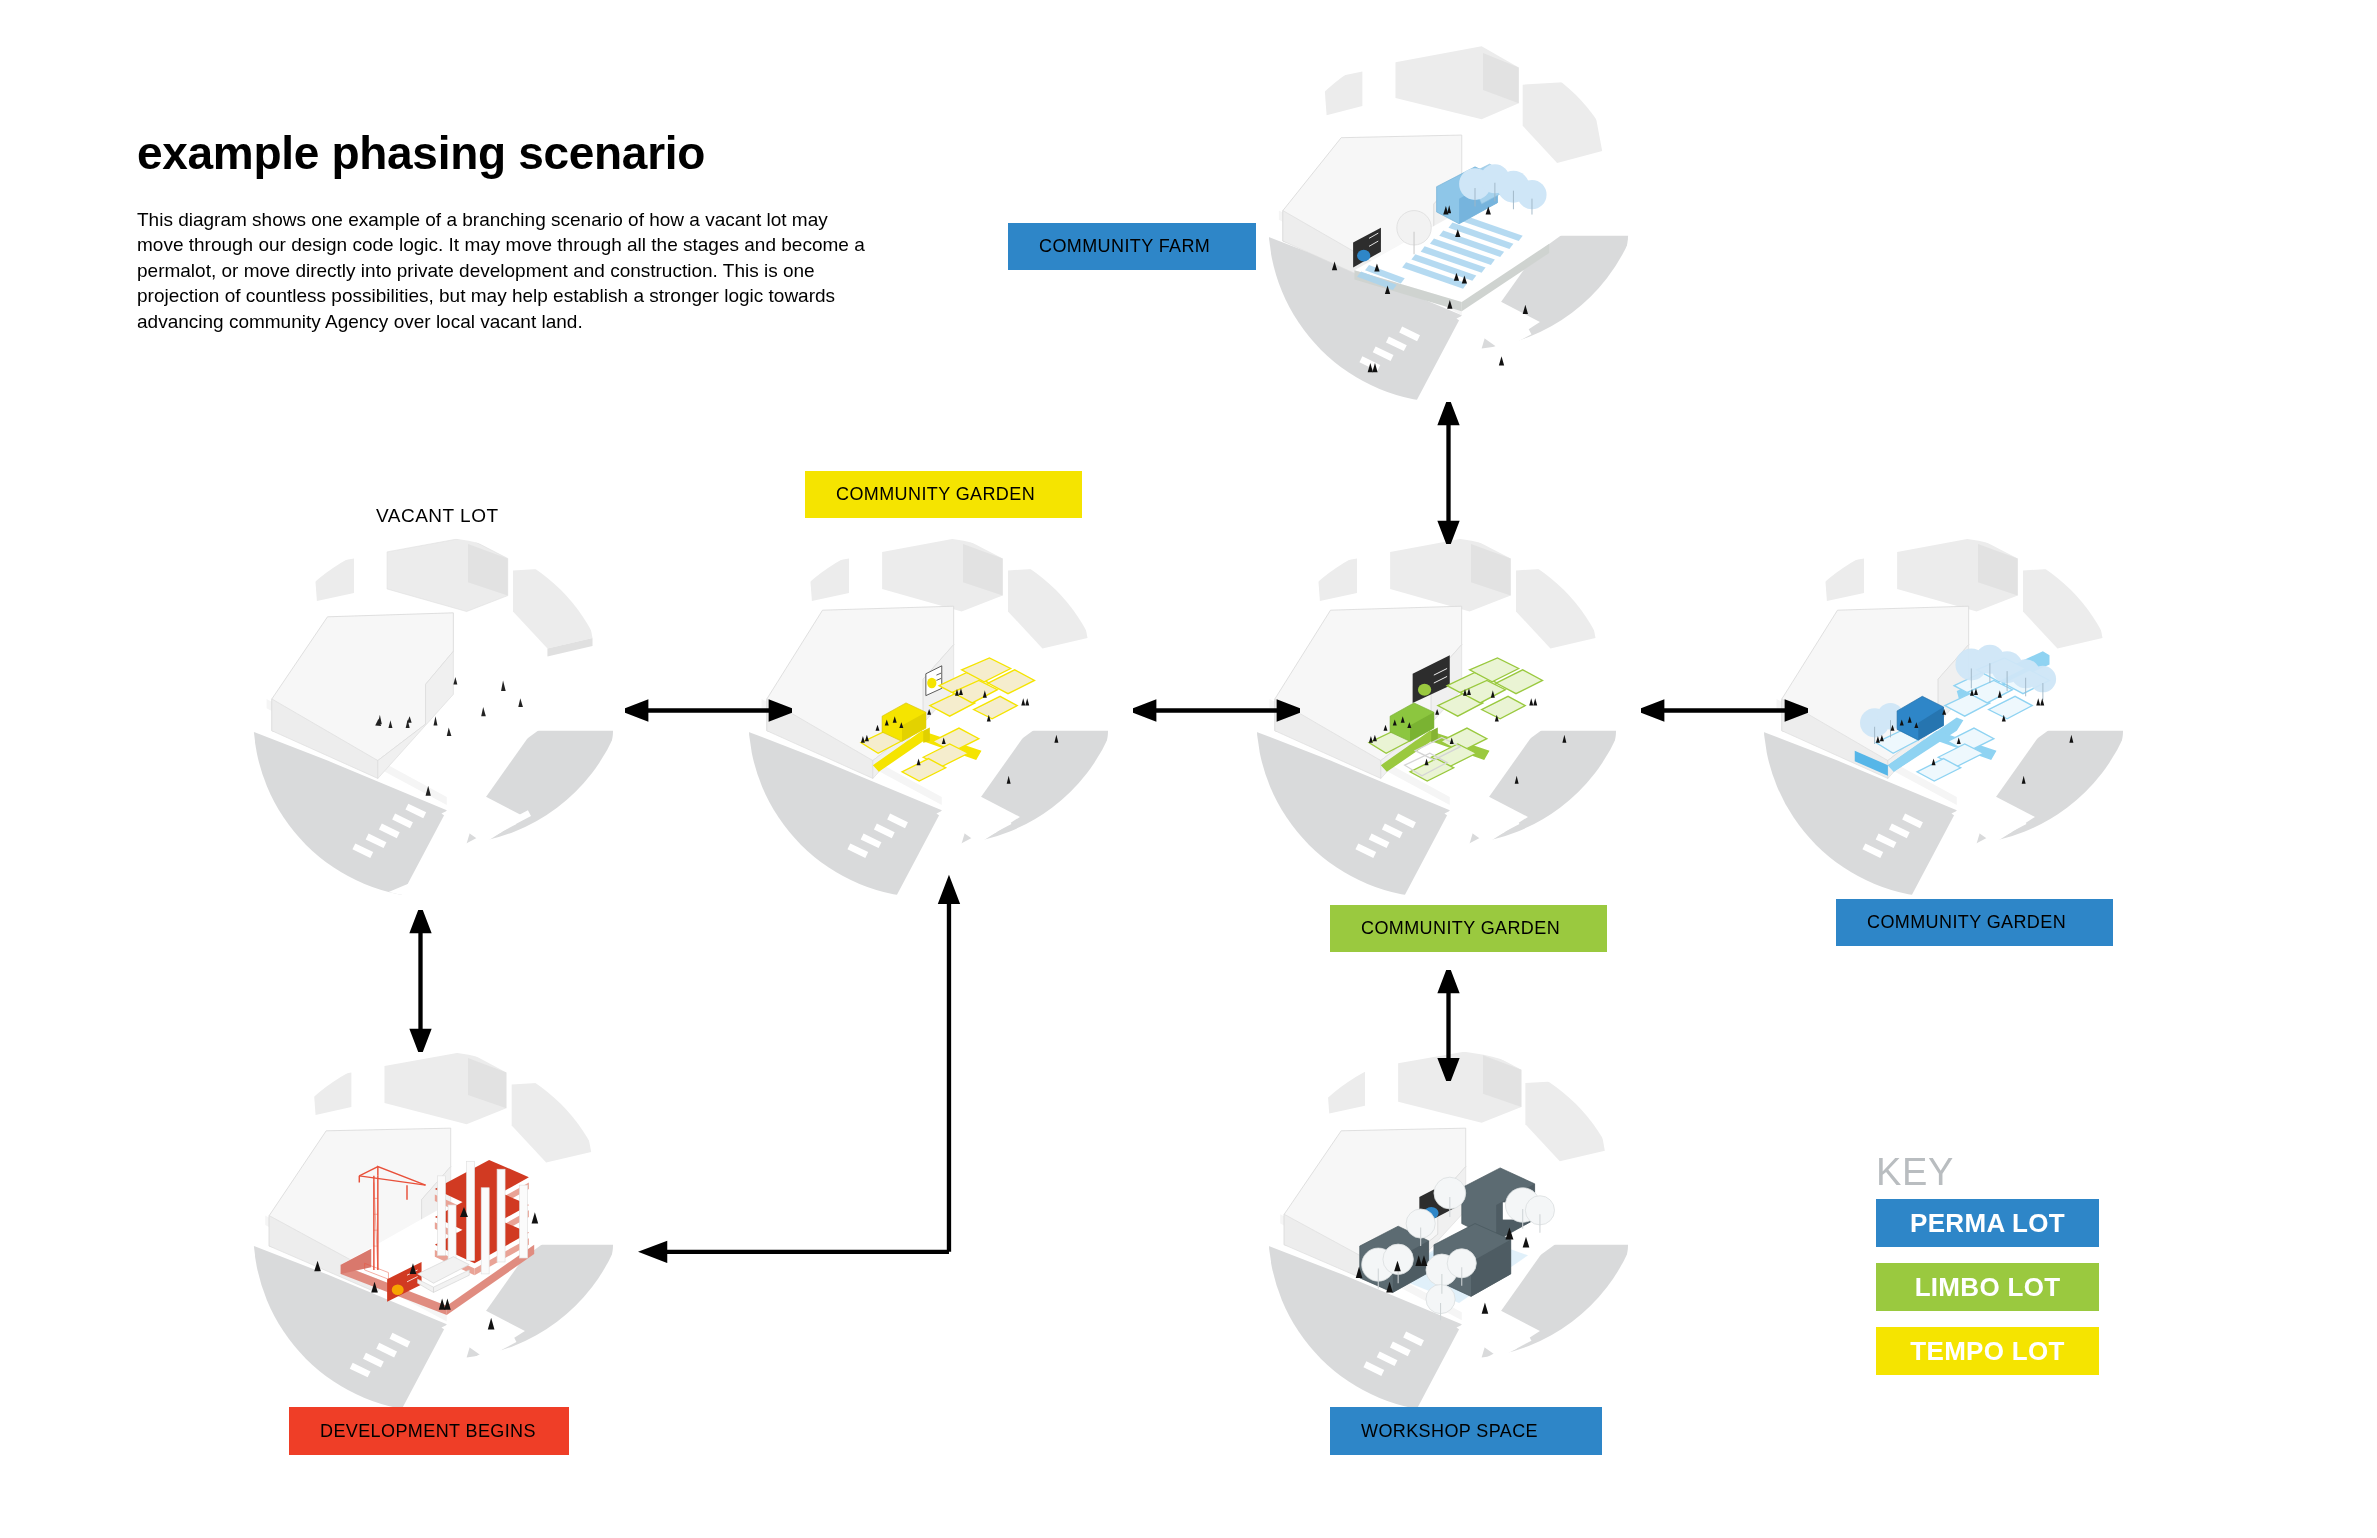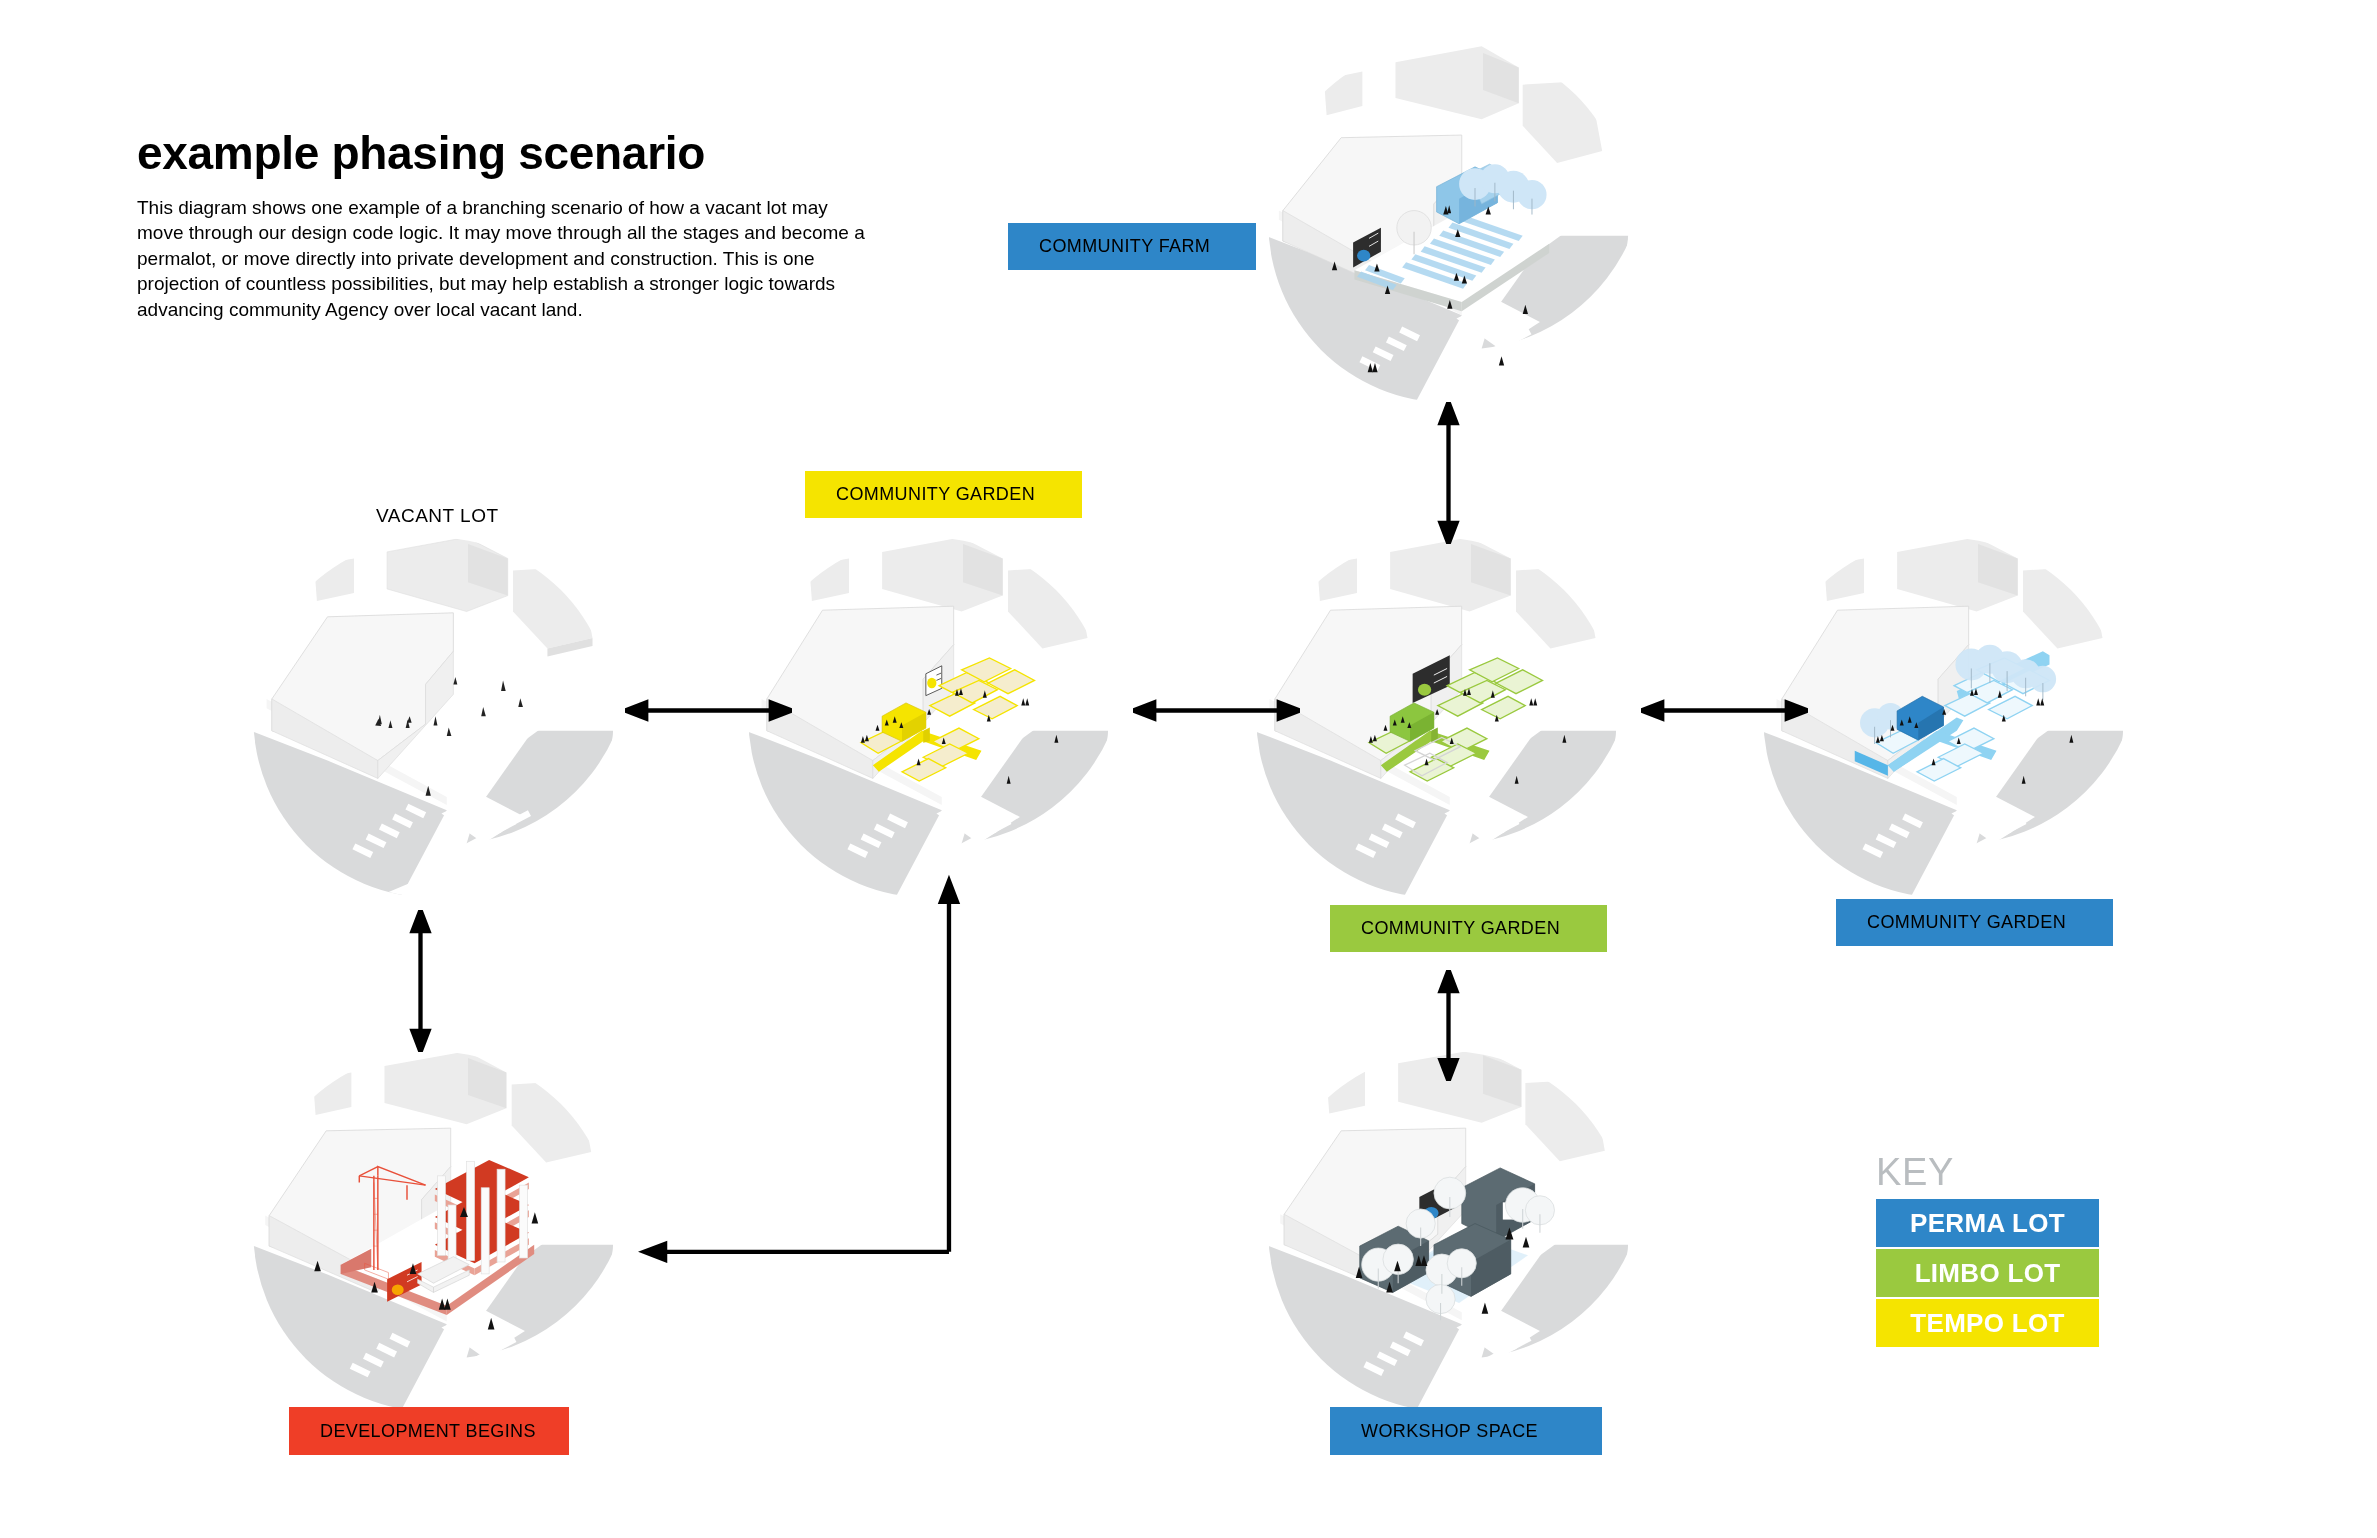--- a/index.html
+++ b/index.html
@@ -13,21 +13,21 @@
   
   .hdr { position:absolute; left:137px; top:121px; width:755px; }
   .hdr-title {
     font-size:38px; font-weight:bold; letter-spacing:-0.3px; line-height:1.0;
   }
   .hdr-sub {
     font-size:46px; font-weight:bold; letter-spacing:-0.3px; line-height:1.12;
     margin-top:7px;
   }
   .hdr-body {
-    margin-top:15px; font-size:19px; line-height:1.345; color:#000;
+    margin-top:27px; font-size:19px; line-height:1.345; color:#000;
     width:731px;
   }
 
   
   .tag {
     position:absolute; display:flex; align-items:center;
     font-size:18px; letter-spacing:0.4px; color:#000;
     padding:0 31px; white-space:nowrap;
   }
   .tag-plain { position:absolute; font-size:19px; font-weight:normal; letter-spacing:0.5px; }
@@ -36,21 +36,21 @@
     position:absolute; font-size:18.6px; line-height:1.33; color:#9a9da0;
     width:291px;
   }
 
   
   .key-wrap { position:absolute; }
   .key-title { font-size:38px; color:#b9bdc0; letter-spacing:0.6px; line-height:1; }
   .key-chip {
     width:223px; height:48px; display:flex; align-items:center; justify-content:center;
     color:#ffffff; font-weight:bold; font-size:26px; letter-spacing:0.3px;
-    margin-top:2px;
+    margin-top:16px;
   }
 
   
   .arrow { position:absolute; }
 
   
   .vig { position:absolute; }
   .vig svg { display:block; }
 </style>
 </head>

